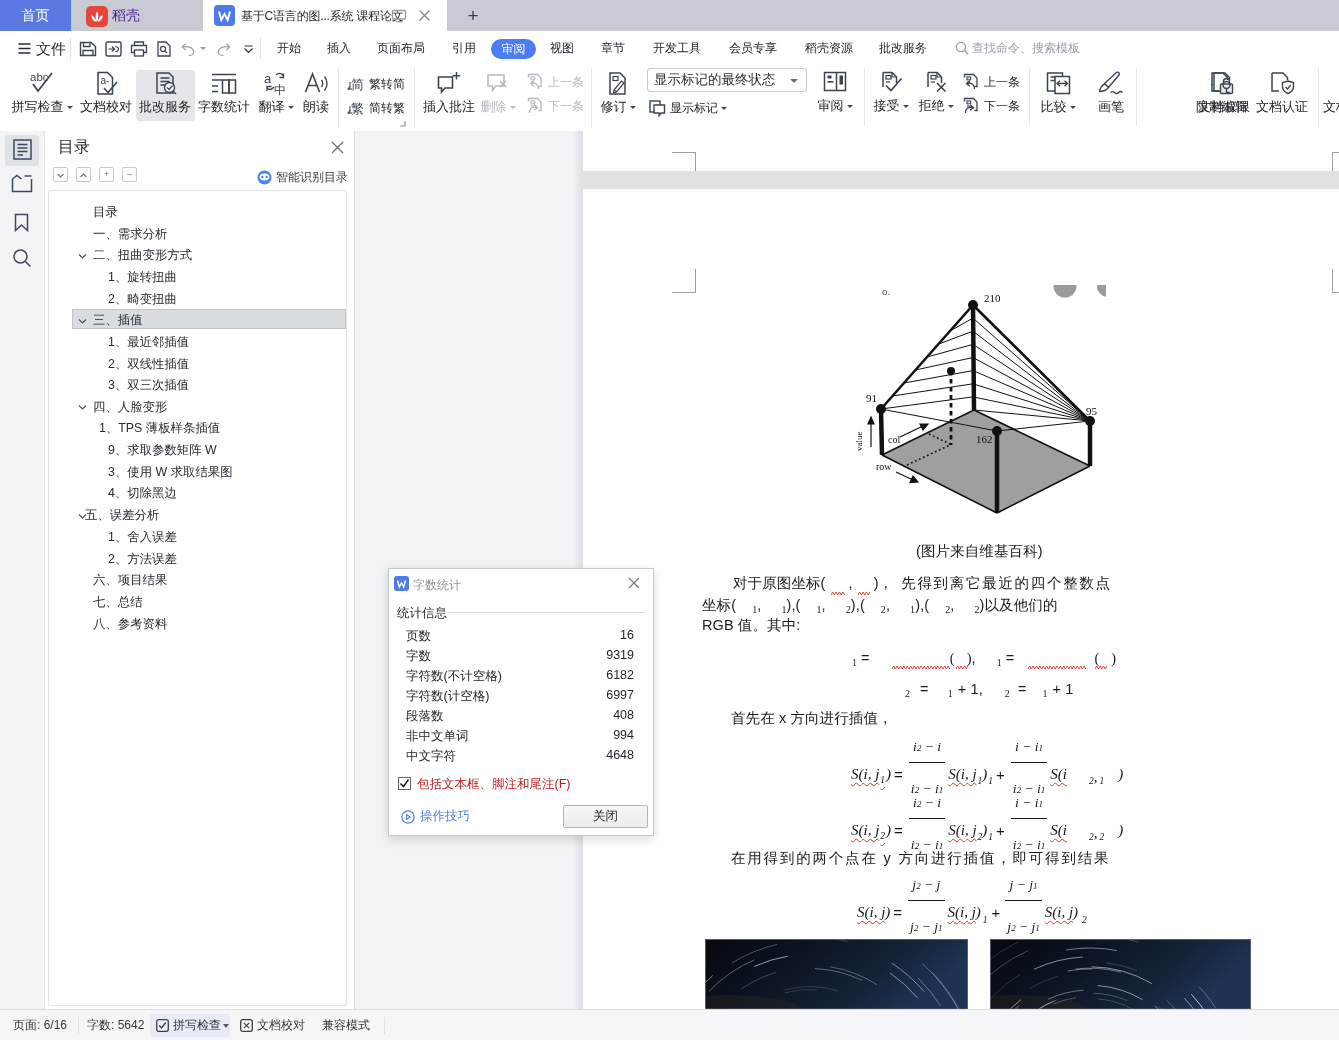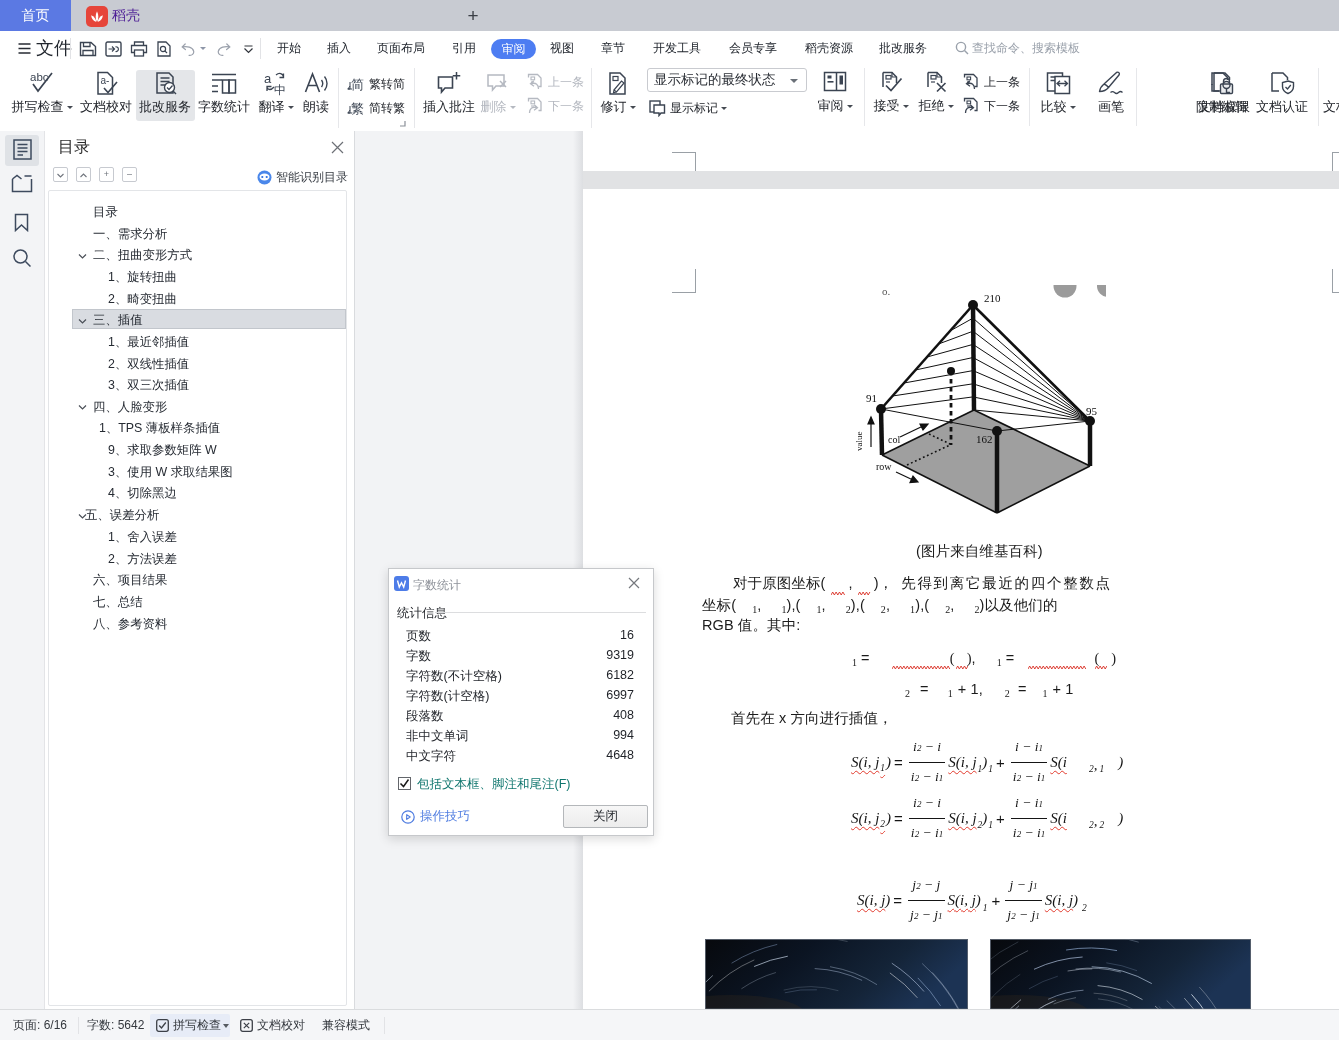--- a/index.html
+++ b/index.html
@@ -49,36 +49,36 @@
 .ser{font-family:"Liberation Serif",serif}
 .sub{font-family:"Liberation Serif",serif;font-size:10px;vertical-align:-3px}
 
 #dlg{position:absolute;left:388px;top:568px;width:266px;height:268px;background:#fff;border:1px solid #c6c8cb;box-shadow:0 3px 10px rgba(0,0,0,.15)}
 #dlg .t{position:absolute;left:24px;top:8px;font-size:12px;color:#8d9199}
 #dlg .grp{position:absolute;left:8px;top:36px;font-size:12.5px;color:#26292e;font-weight:500}
 #dlg .gline{position:absolute;left:46px;top:43px;width:211px;height:1px;background:#dcdddf}
 .srow{position:absolute;left:17px;width:228px;font-size:12.5px;color:#1f2228}
 .srow b{position:absolute;right:0;font-weight:400}
 #dlg .chk{position:absolute;left:9px;top:208px;width:13px;height:13px;border:1px solid #63666b;background:#fff}
-#dlg .chklb{position:absolute;left:28px;top:207px;font-size:12.5px;color:#0f766e}
+#dlg .chklb{position:absolute;left:28px;top:207px;font-size:12.5px;color:#b91c1c}
 #dlg .tip{position:absolute;left:12px;top:239px;font-size:12.5px;color:#4d7be0;display:flex;align-items:center}
 #closebtn{position:absolute;left:174px;top:236px;width:85px;height:23px;background:linear-gradient(#f7f7f7,#ececec);border:1px solid #b4b7ba;border-radius:2px;font-size:12.5px;color:#23262b;text-align:center;line-height:21px}
 
 #status{position:absolute;left:0;top:1009px;width:1339px;height:31px;background:#f5f6f8;border-top:1px solid #dadcde;font-size:12px;color:#34383e}
 #status .it{position:absolute;top:0;height:31px;line-height:31px;white-space:nowrap}
 #spellchip{position:absolute;left:150px;top:4px;width:80px;height:23px;background:#e7ecf7;border-radius:2px}
 </style></head>
 <body>
 <style>
 .gp1{display:inline-block;width:16px}
 .gp2{display:inline-block;width:20px}
 .sans{font-family:"Liberation Sans",sans-serif;font-style:normal}
 .frm{position:absolute;display:flex;align-items:center;font-family:"Liberation Serif",serif;font-style:italic;font-size:15px;color:#151515;white-space:nowrap}
 .frac{display:inline-flex;flex-direction:column;align-items:center;margin:0 3px;font-size:13.5px;line-height:28px}
-.frac .de{border-top:1.3px solid #151515;padding:0 2px}
+.frac .de{border-top:1.3px solid #151515;padding:12px 2px}
 .fsub{font-size:9.5px}
 .fs2{font-size:9px}
 .rsw{text-decoration-line:underline;text-decoration-style:wavy;text-decoration-color:#e23b2e;text-decoration-thickness:1px;text-underline-offset:3px}
 .sp{display:inline-block}
 .ls20{letter-spacing:1.7px}
 </style>
 
 <div id="ribbon">
   <div class="abs" style="left:136px;top:70px;width:59px;height:51px;background:#e4e6e9;border-radius:3px"></div>
   <div class="rb" style="left:11px;width:62px">
@@ -303,28 +303,42 @@
 
 <div id="tabbar">
   <div id="tab-home">首页</div>
   <svg class="abs" style="left:86px;top:6px" width="22" height="21" viewBox="0 0 22 21">
       <rect x="0" y="0" width="22" height="21" rx="5" fill="#e6453a"></rect>
       <path d="M10.7 15.5 C9.2 12.5 9.4 8.5 11 5.2 C12.6 8.5 12.8 12.5 11.3 15.5 Z" fill="#fff"></path>
       <path d="M9.8 15.8 C7 14.8 5.4 12.2 5.2 9.2 C7.9 10.2 9.7 12.6 10.2 15.3 Z" fill="#fff"></path>
       <path d="M12.2 15.8 C15 14.8 16.6 12.2 16.8 9.2 C14.1 10.2 12.3 12.6 11.8 15.3 Z" fill="#fff"></path>
     </svg>
   <div class="abs" style="left:112px;top:7px;font-size:14px;color:#4c1d95">稻壳</div>
+  <div id="tab-doc">
+    <svg class="abs" style="left:11px;top:5px" width="21" height="21" viewBox="0 0 21 21">
+        <rect width="21" height="21" rx="4" fill="#4d7ce8"></rect>
+        <path d="M5 6.5 L7.3 15 L10.5 9 L13.7 15 L16 6.5" fill="none" stroke="#fff" stroke-width="1.9" stroke-linejoin="miter"></path>
+      </svg>
+    <div class="title">基于C语言的图...系统 课程论文</div>
+    <svg class="abs" style="left:188px;top:9px" width="16" height="14" viewBox="0 0 16 14">
+        <rect x="1.5" y="1.5" width="13" height="8.5" rx="1" fill="none" stroke="#9aa0aa" stroke-width="1.4"></rect>
+        <path d="M5 12.7 H11" stroke="#9aa0aa" stroke-width="1.4"></path>
+      </svg>
+    <svg class="abs" style="left:215px;top:9px" width="13" height="13" viewBox="0 0 13 13">
+        <path d="M1.5 1.5 L11.5 11.5 M11.5 1.5 L1.5 11.5" stroke="#83878e" stroke-width="1.3"></path>
+      </svg>
+  </div>
   <div id="plusbtn">+</div>
 </div>
 
 <div id="menubar">
   <svg class="abs" style="left:18px;top:43px" width="13" height="11" viewBox="0 0 13 11">
       <path d="M0.5 1 H12.5 M0.5 5.5 H12.5 M0.5 10 H12.5" stroke="#272b33" stroke-width="1.3"></path>
     </svg>
-  <div class="menuitem" style="left:36px;font-size:18px">文件</div>
+  <div class="menuitem" style="left:36px;font-size:15px">文件</div>
   <div class="vsep" style="left:70px;top:38px;height:21px"></div>
   <svg class="abs" style="left:79px;top:41px" width="18" height="16" viewBox="0 0 18 16">
       <path d="M1.5 1.5 H12 L16.5 5.5 V14.5 H1.5 Z" fill="none" stroke="#3b4452" stroke-width="1.4"></path>
       <path d="M4.5 1.5 V5.5 H11 V1.5 M4 14.5 V9.5 H14 V14.5" fill="none" stroke="#3b4452" stroke-width="1.3"></path>
     </svg>
   <svg class="abs" style="left:105px;top:41px" width="17" height="16" viewBox="0 0 17 16">
       <rect x="1" y="1" width="15" height="14" rx="1.5" fill="none" stroke="#3b4452" stroke-width="1.4"></rect>
       <path d="M3.5 8 H9 M7 5.5 L9.5 8 L7 10.5" fill="none" stroke="#3b4452" stroke-width="1.2"></path>
       <path d="M10.5 10.5 A2.4 2.4 0 1 0 10.5 5.8" fill="none" stroke="#3b4452" stroke-width="1.2"></path>
     </svg>
@@ -551,20 +565,21 @@
       <path d="M0 4 L1.7 1 L3.4 4 L5.1 1 L6.8 4 L8.5 1 L10.2 4 L11.9 1" fill="none" stroke="#d93025" stroke-width="0.9"></path>
     </svg>
   <svg class="abs" style="left:673px;top:534px" width="58" height="5" viewBox="0 0 58 5">
       <path d="M0 4 L1.7 1 L3.4 4 L5.1 1 L6.8 4 L8.5 1 L10.2 4 L11.9 1 L13.6 4 L15.3 1 L17 4 L18.7 1 L20.4 4 L22.1 1 L23.8 4 L25.5 1 L27.2 4 L28.9 1 L30.6 4 L32.3 1 L34 4 L35.7 1 L37.4 4 L39.1 1 L40.8 4 L42.5 1 L44.2 4 L45.9 1 L47.6 4 L49.3 1 L51 4 L52.7 1 L54.4 4 L56.1 1 L57.8 4" fill="none" stroke="#d93025" stroke-width="0.9"></path>
     </svg>
   <svg class="abs" style="left:740px;top:534px" width="12" height="5" viewBox="0 0 12 5">
       <path d="M0 4 L1.7 1 L3.4 4 L5.1 1 L6.8 4 L8.5 1 L10.2 4 L11.9 1" fill="none" stroke="#d93025" stroke-width="0.9"></path>
     </svg>
   <div class="doctext ser" style="left:550px;top:550px"><span class="sub">2</span><span class="sp" style="width:10px"></span><span class="sans">=</span><span class="sp" style="width:19px"></span><span class="sub">1</span><span class="sp" style="width:5px"></span><span class="sans">+ 1,</span><span class="sp" style="width:22px"></span><span class="sub">2</span><span class="sp" style="width:8px"></span><span class="sans">=</span><span class="sp" style="width:16px"></span><span class="sub">1</span><span class="sp" style="width:5px"></span><span class="sans">+ 1</span></div>
   <div class="doctext" style="left:376px;top:578px">首先在 x 方向进行插值，</div>
+  <div class="doctext" style="left:376px;top:718px;letter-spacing:1.8px">在用得到的两个点在 y 方向进行插值，即可得到结果</div>
 </div>
 
 <div class="frm" style="left:851px;top:733px">
   <span class="rsw">S(i, j</span>
     <span class="fsub rsw" style="margin:10px 1px 0 1px">1</span>
     <span>)</span>
     <span class="sans" style="margin:0 3px">=</span>
   <span class="frac">
       <span>i<span class="fs2">2</span> − i</span>
       <span class="de">i<span class="fs2">2</span> − i<span class="fs2">1</span></span>

